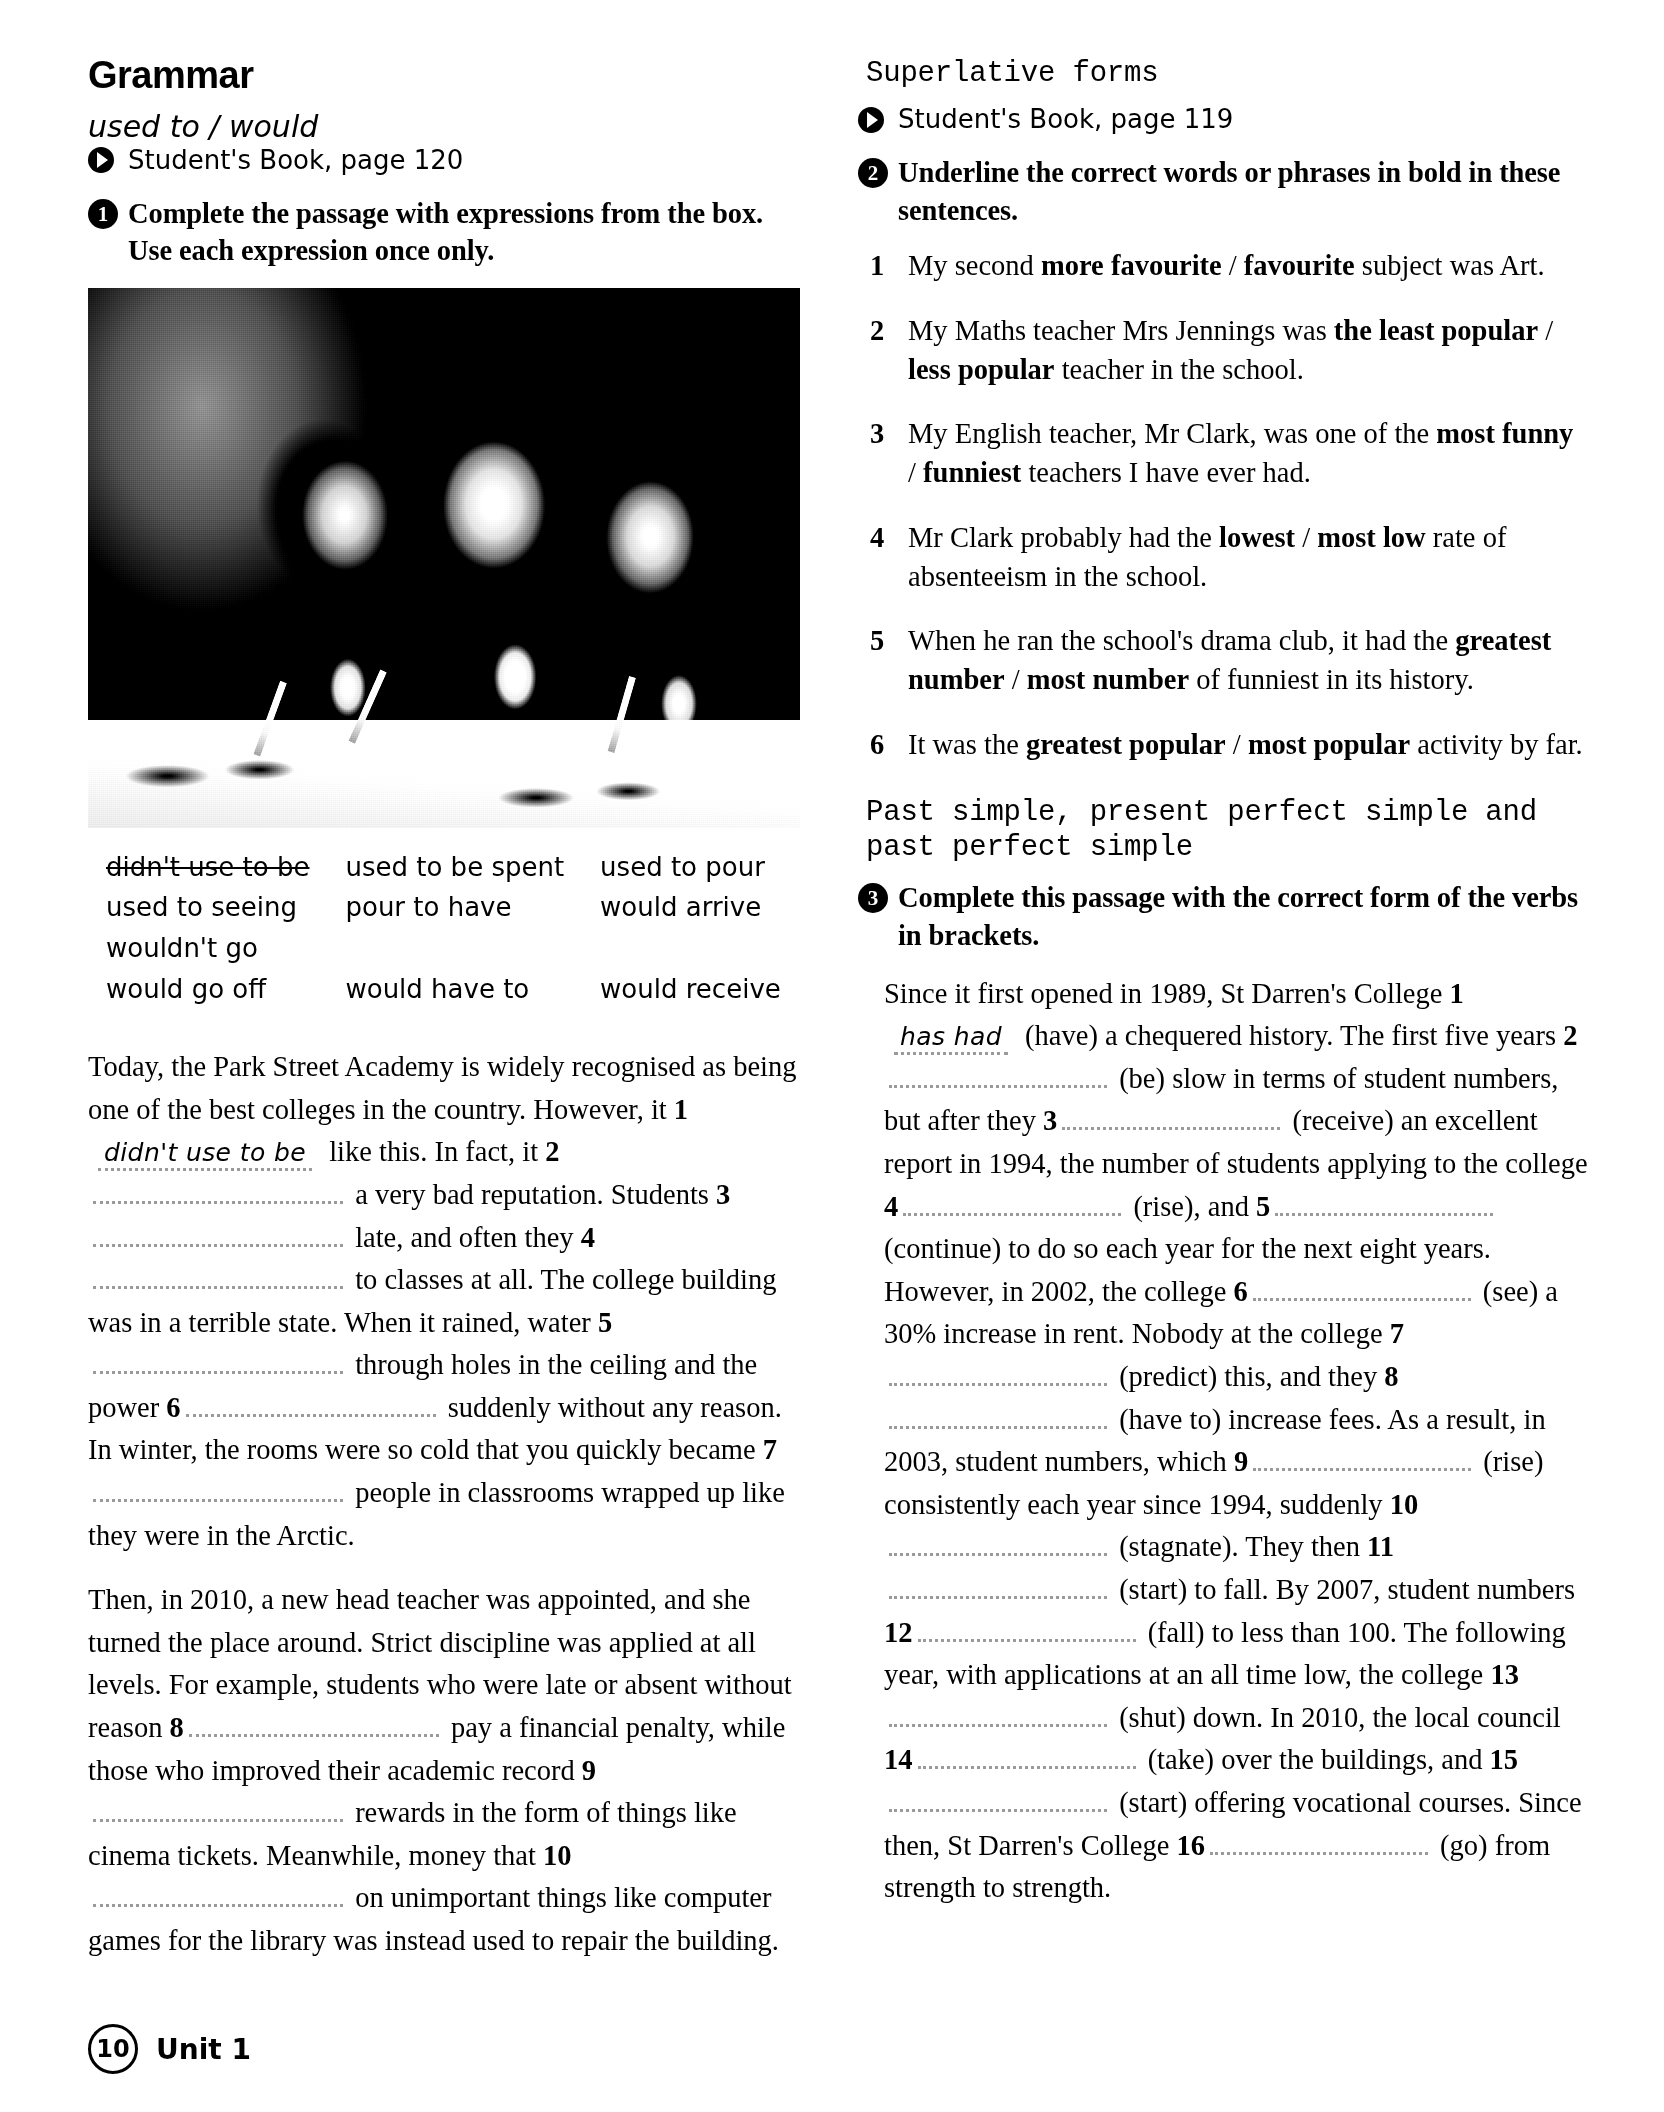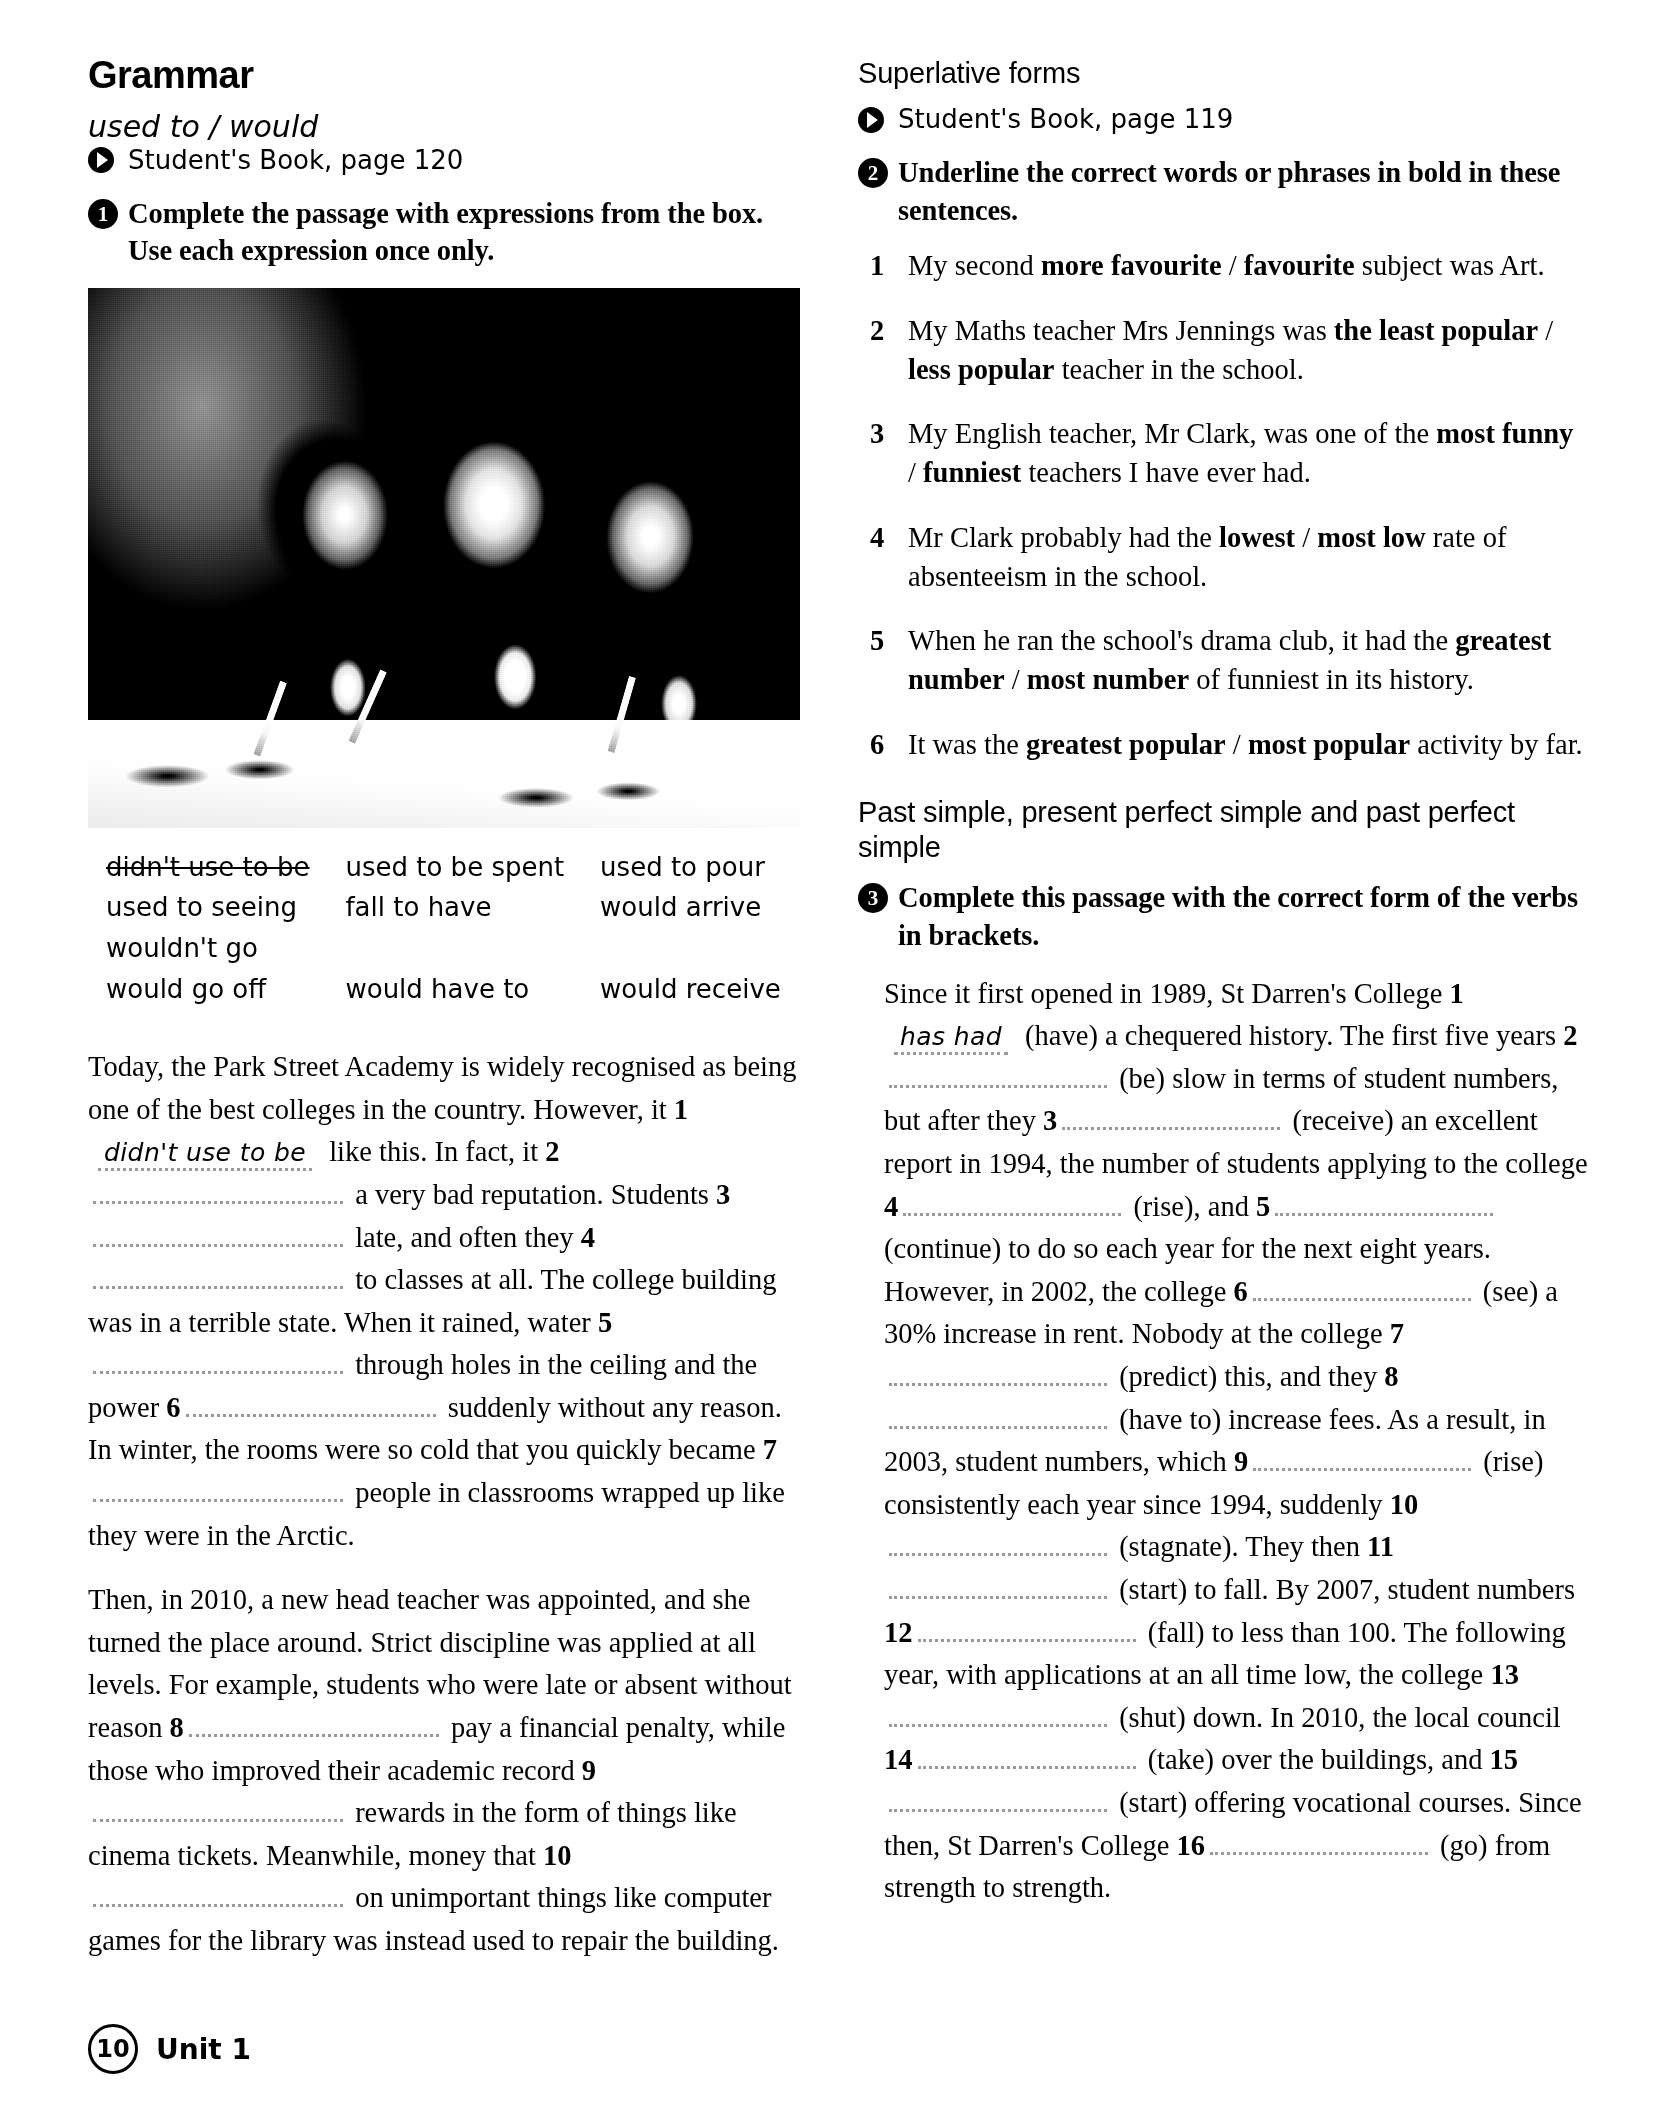--- a/index.html
+++ b/index.html
@@ -41,23 +41,23 @@
     line-height: 1;
   }
   .subhead-italic {
     font-family: "DejaVu Sans", sans-serif;
     font-style: italic;
     font-size: 30px;
     margin: 0 0 3px 0;
     line-height: 1.1;
   }
   .subhead-plain {
-    font-family: Liberation Sans, sans-serif;
+    font-family: Liberation Mono, monospace;
     font-size: 29px;
-    margin: 0 0 14px 0;
+    margin: 0 0 14px 8px;
     line-height: 1.22;
     letter-spacing: -0.2px;
   }
   .ref-line {
     font-family: "DejaVu Sans", sans-serif;
     font-size: 26px;
     margin: 0 0 20px 0;
     display: flex;
     align-items: center;
     gap: 14px;
@@ -316,21 +316,21 @@
       <div class="wordbox">
         <table>
           <tbody>
               <tr>
             <td><span class="struck">didn't use to be</span></td>
             <td><span>used to be spent</span></td>
             <td><span>used to pour</span></td>
           </tr>
           <tr>
             <td><span>used to seeing</span></td>
-            <td><span>fall to have</span></td>
+            <td><span>pour to have</span></td>
             <td><span>would arrive</span></td>
           </tr>
           <tr>
             <td><span>wouldn't go</span></td>
             <td></td>
             <td></td>
           </tr>
           <tr>
             <td><span>would go off</span></td>
             <td><span>would have to</span></td>

